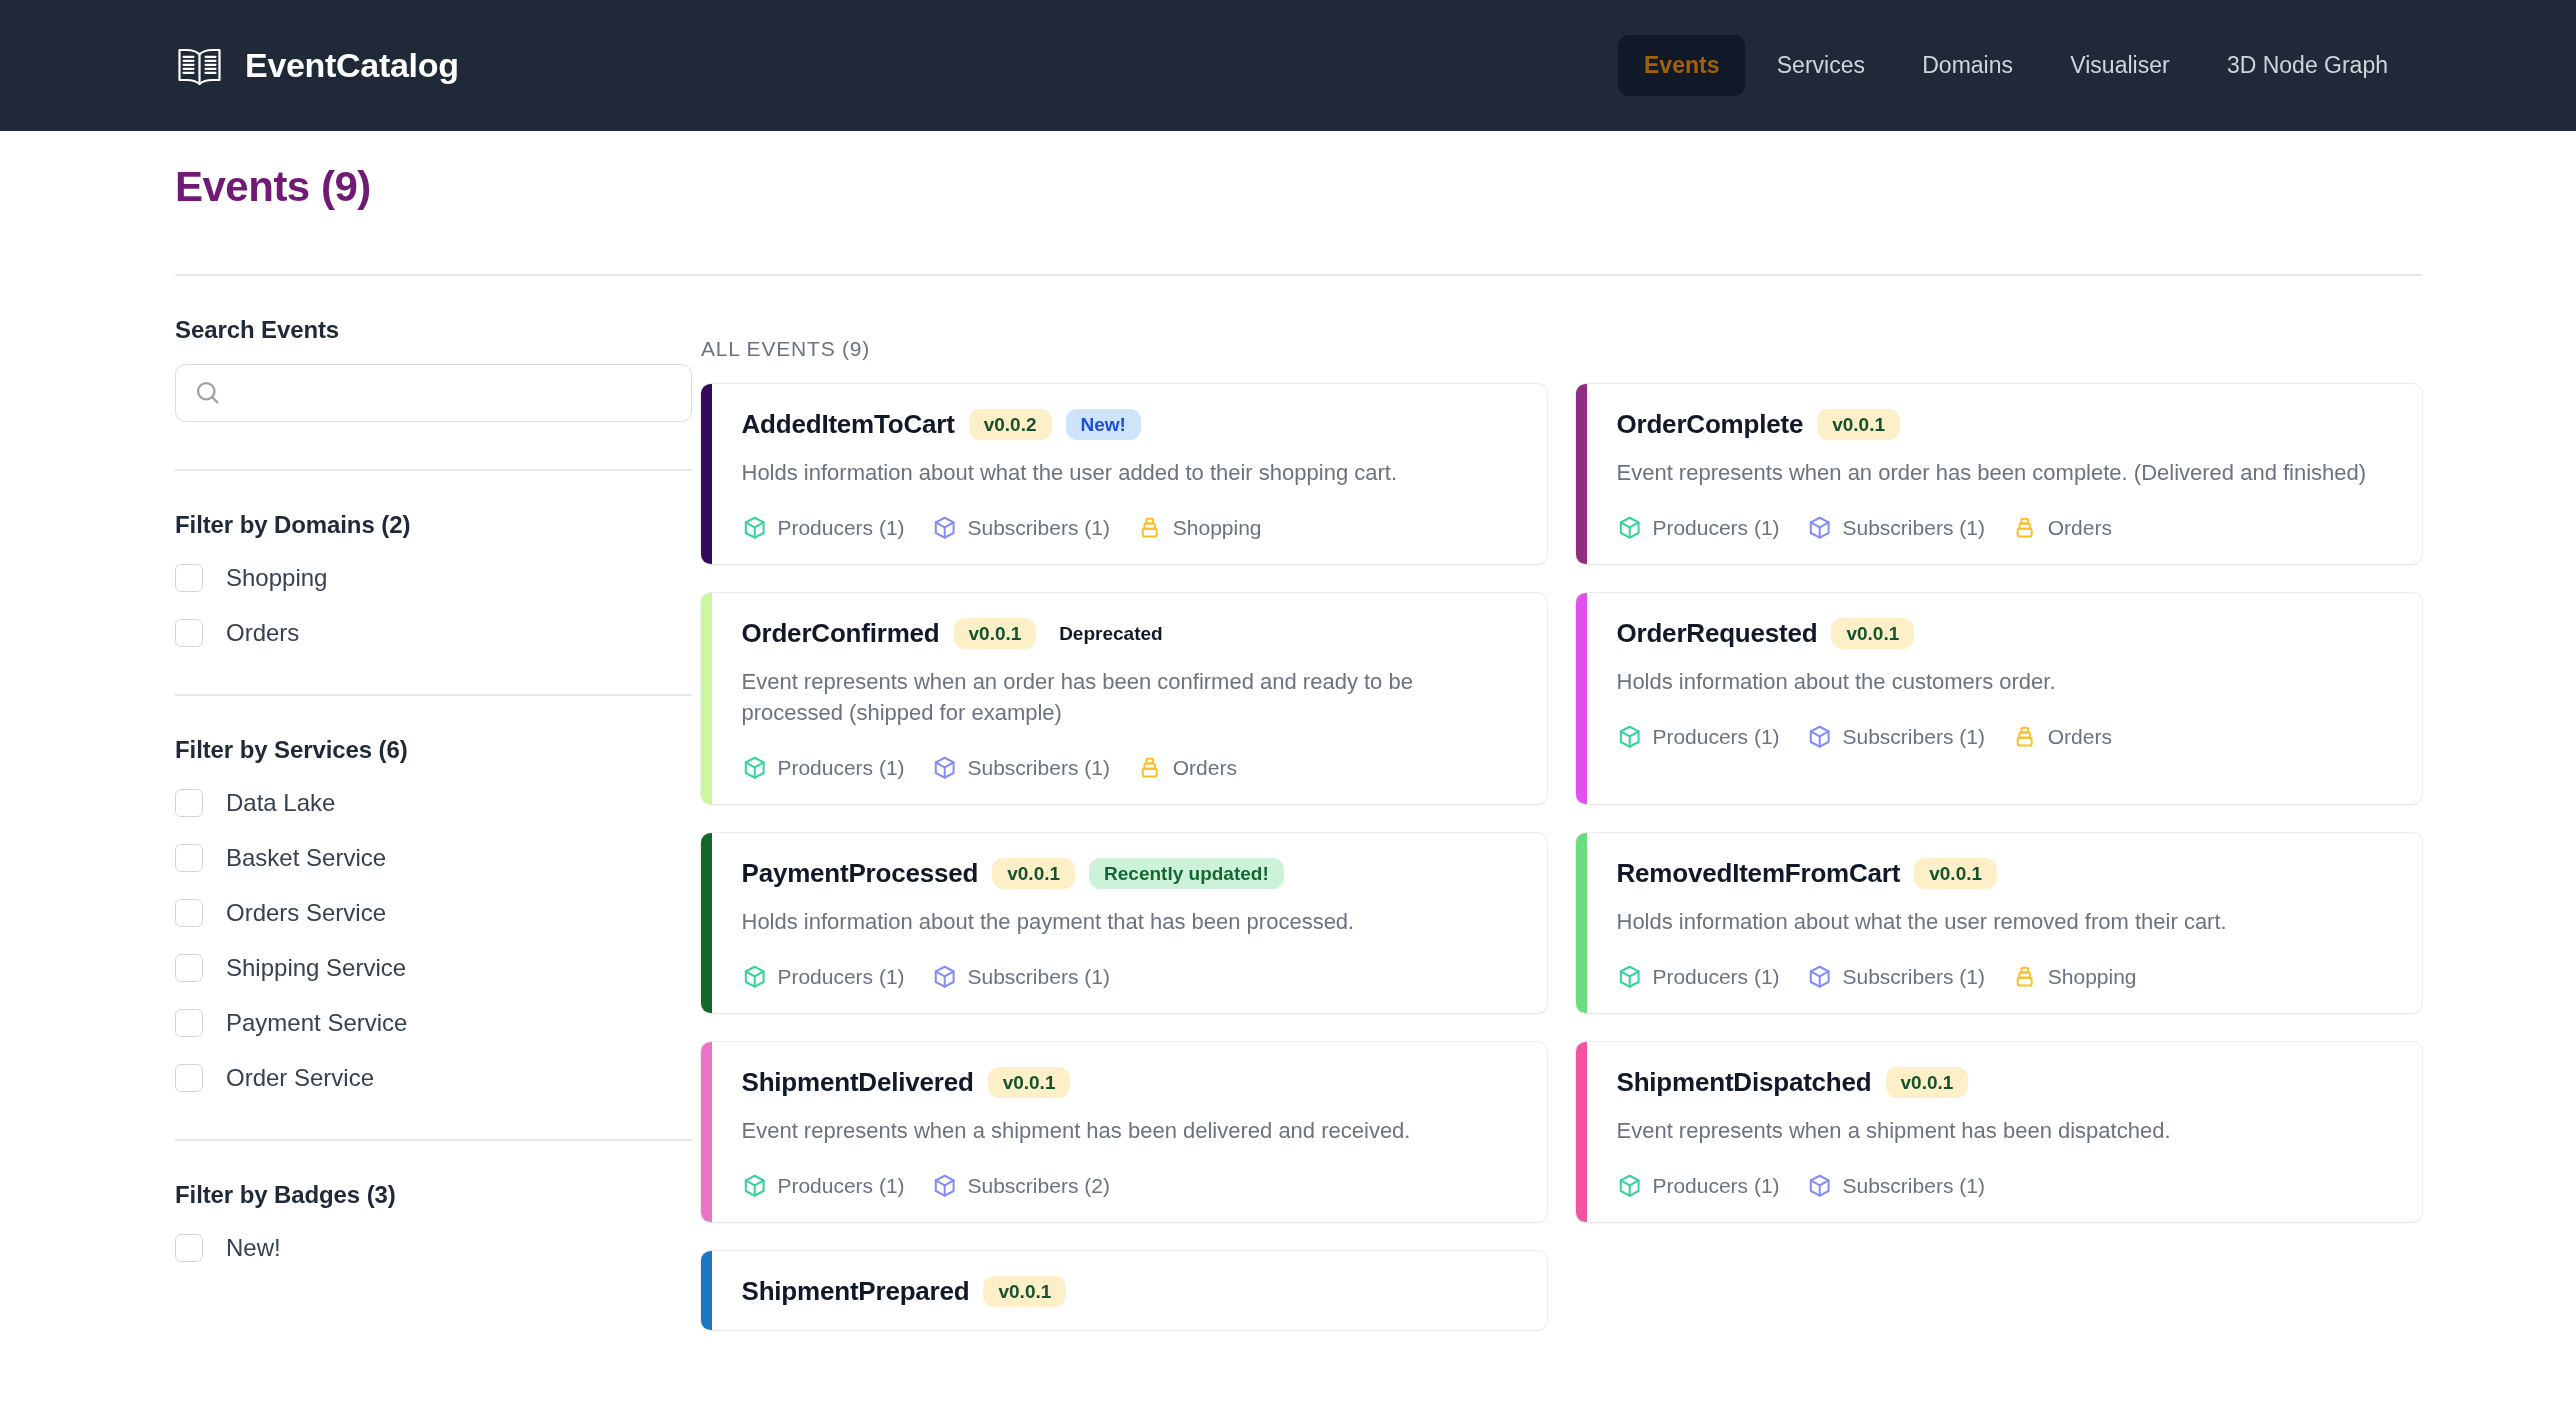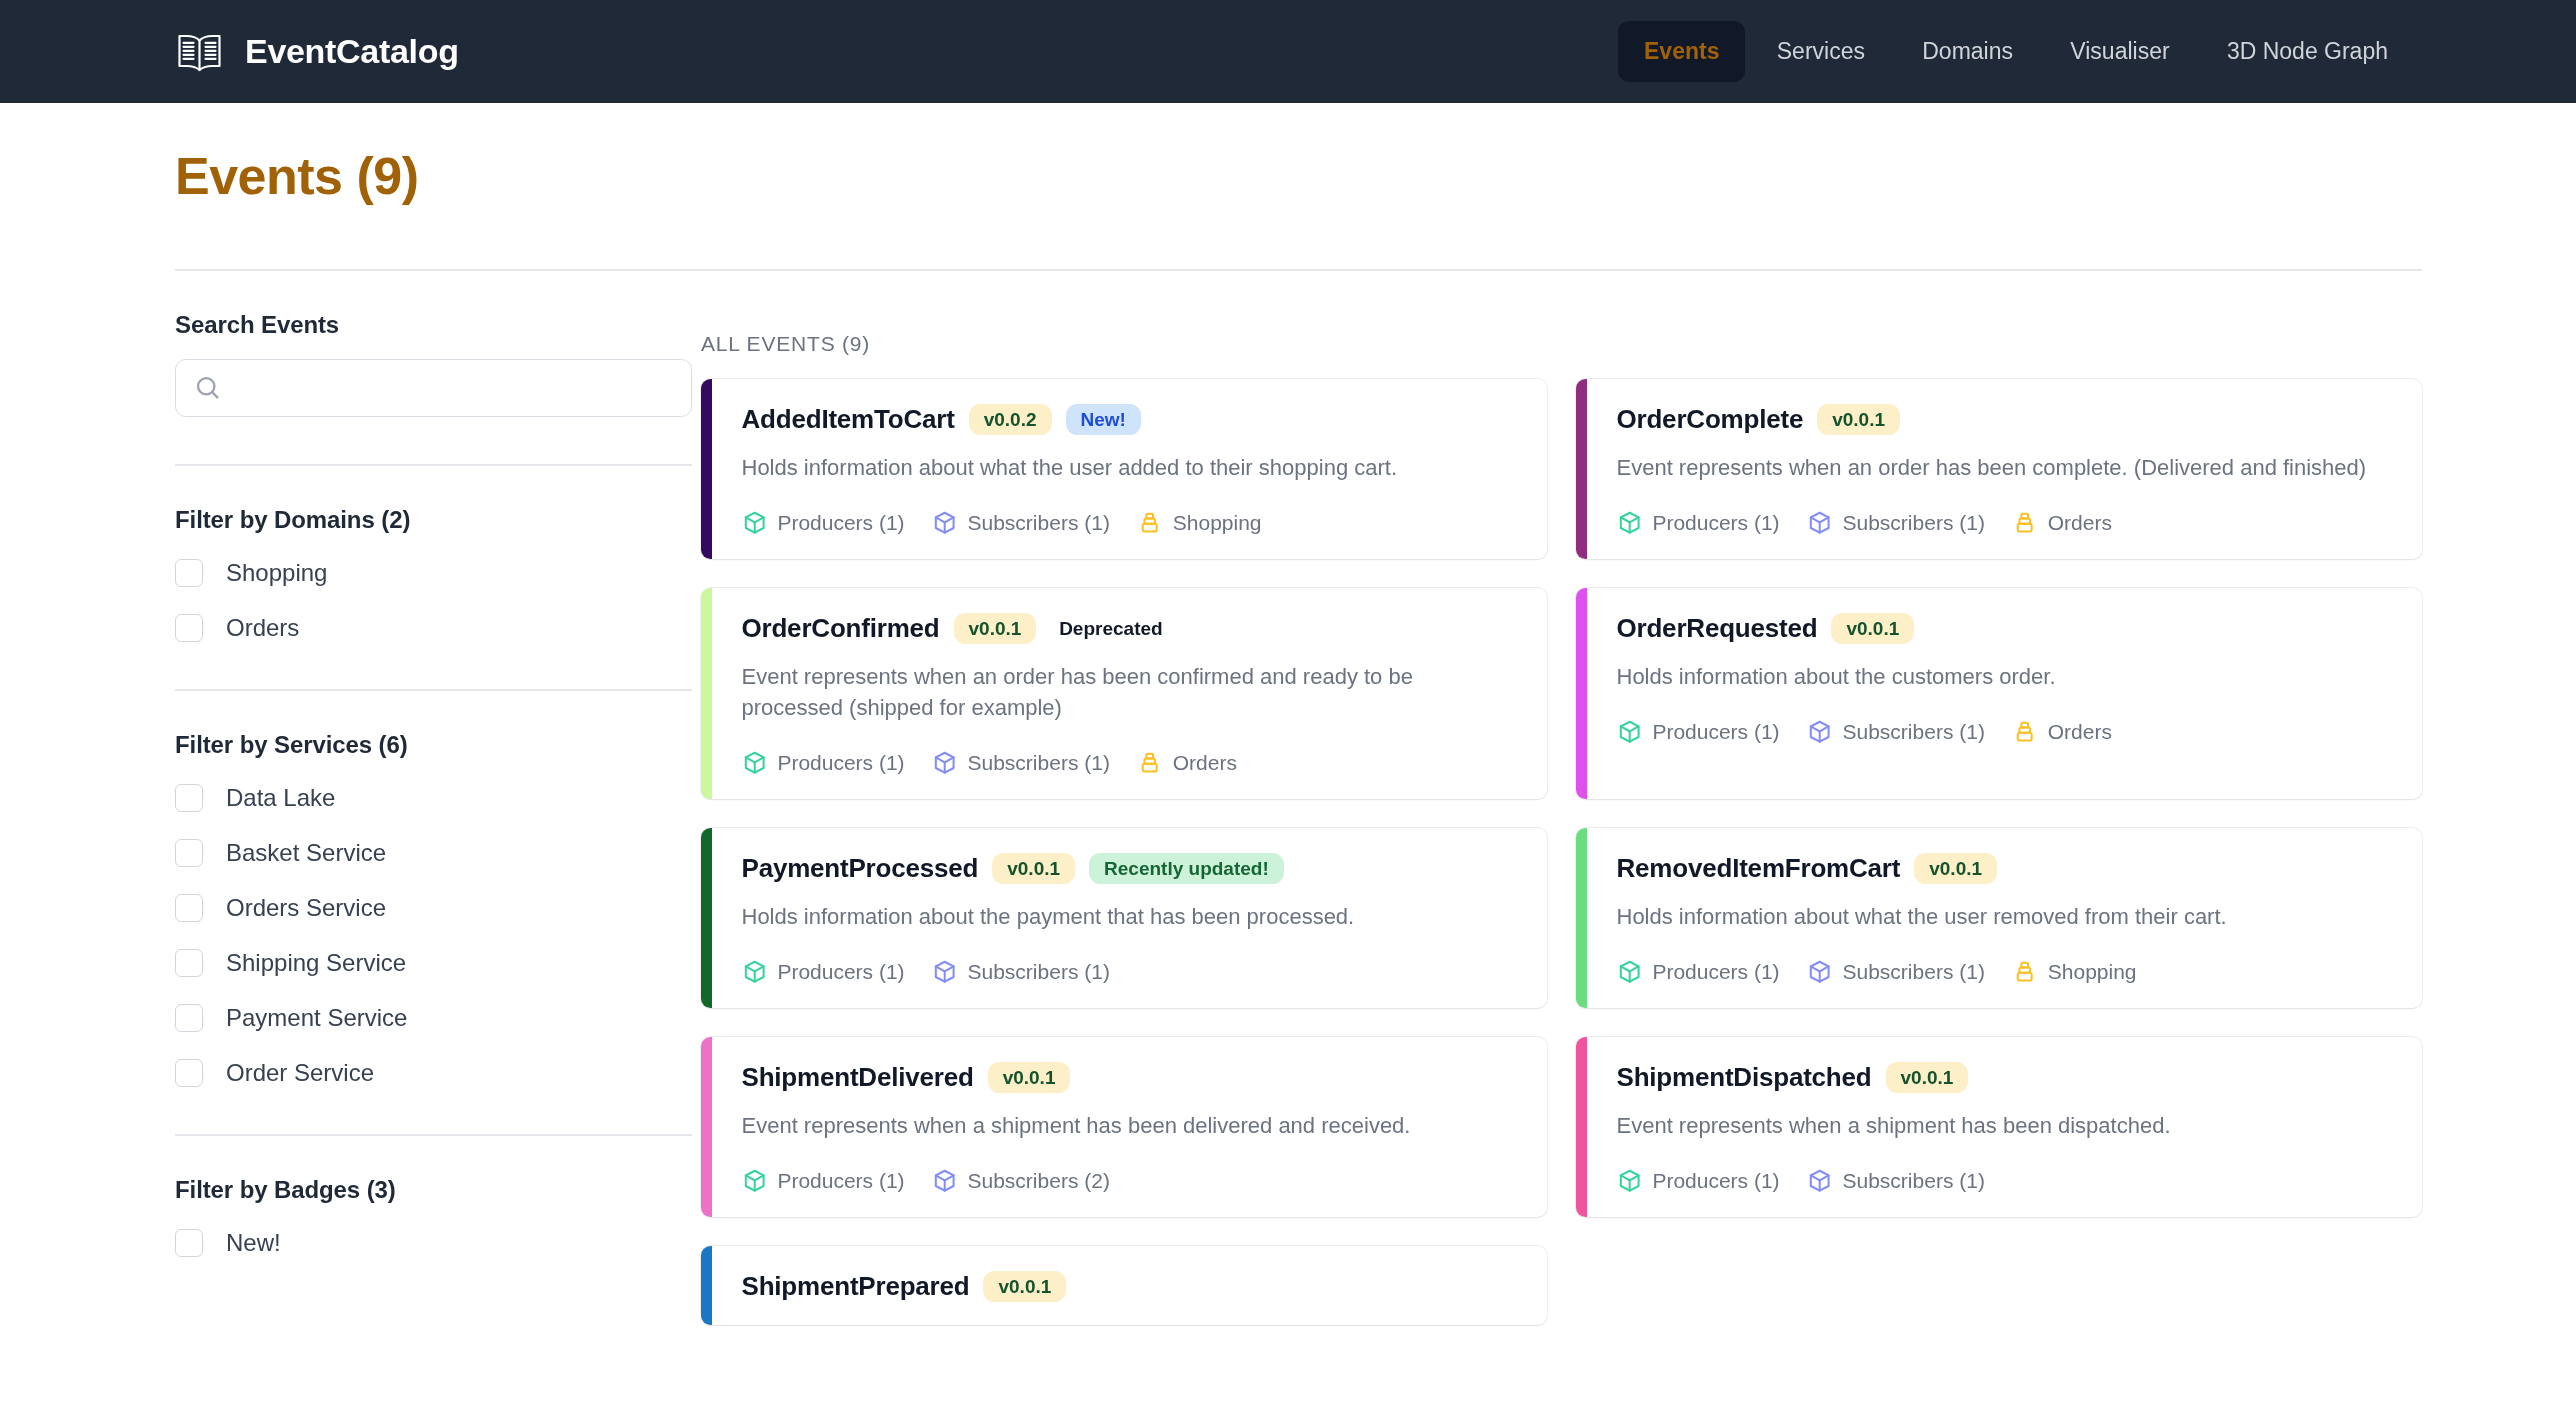--- a/index.html
+++ b/index.html
@@ -6,21 +6,21 @@
   html, body {
     width: 2576px;
     height: 1403px;
     background: #ffffff;
     font-family: "Liberation Sans", sans-serif;
     overflow: hidden;
   }
 
   
   .navbar {
-    height: 103px;
+    height: 131px;
     background: #1f2937;
     display: flex;
     align-items: center;
     padding: 0 162px 0 175px;
   }
   .brand { display: flex; align-items: center; gap: 21px; }
   .brand-logo { width: 49px; height: 40px; display: block; }
   .brand-name {
     color: #ffffff;
     font-size: 34px;
@@ -34,25 +34,25 @@
     padding: 16.7px 26px;
     border-radius: 11.4px;
     white-space: nowrap;
     cursor: pointer;
   }
   .nav-item.active { background: #111827; color: #a16207; font-weight: 600; }
 
   
   .page { padding: 0 154px 0 175px; }
   .page-title {
-    font-size: 52px;
+    font-size: 42px;
     font-weight: bold;
-    color: #a16207;
+    color: #701a75;
     letter-spacing: -0.5px;
-    margin-top: 43px;
+    margin-top: 32px;
   }
   .top-divider {
     height: 1.8px;
     background: #e5e7eb;
     margin-top: 63px;
   }
   .body-cols { display: flex; align-items: flex-start; }
 
   
   .sidebar { width: 526px; flex: 0 0 526px; padding-top: 40px; padding-right: 70px; }

